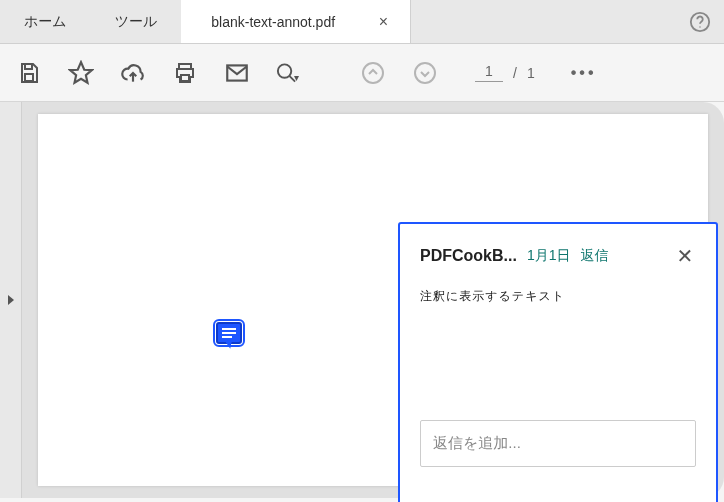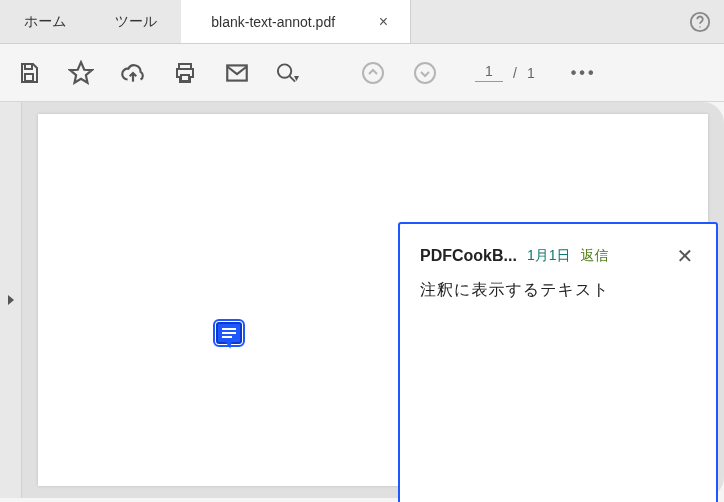--- a/index.html
+++ b/index.html
@@ -175,27 +175,27 @@
   }
   .annot-head {
     display: flex;
     align-items: center;
     gap: 10px;
     font-size: 14px;
     margin-bottom: 12px;
   }
   .annot-author { font-weight: bold; font-size: 16px; color: #222; max-width: 110px; white-space: nowrap; overflow: hidden; text-overflow: ellipsis;}
   .annot-date { color: #0f766e; font-size: 14px; }
-  .annot-reply { color: #4d7c0f; font-size: 14px; cursor: pointer; }
+  .annot-reply { color: #0f766e; font-size: 14px; cursor: pointer; }
   .annot-close { margin-left: auto; font-size: 20px; color: #555; cursor: pointer; width:22px; text-align:center;}
   .annot-body {
-    font-size: 16px;
+    font-size: 12px;
     color: #222;
     letter-spacing: 1px;
-    margin-top: 12px;
+    margin-top: 20px;
   }
   .annot-reply-box {
     margin-top: 115px;
     border: 1px solid #ccc;
     border-radius: 2px;
     padding: 13px 12px;
     color: #888;
     font-size: 15px;
   }
 </style>
@@ -292,14 +292,15 @@
   </div>
 
   <div class="annot-popup">
     <div class="annot-head">
       <span class="annot-author">PDFCookB...</span>
       <span class="annot-date">1月1日</span>
       <span class="annot-reply">返信</span>
       <span class="annot-close">✕</span>
     </div>
     <div class="annot-body">注釈に表示するテキスト</div>
+    <div class="annot-reply-box">返信を追加...</div>
   </div>
 </div>
 
 </body></html>

